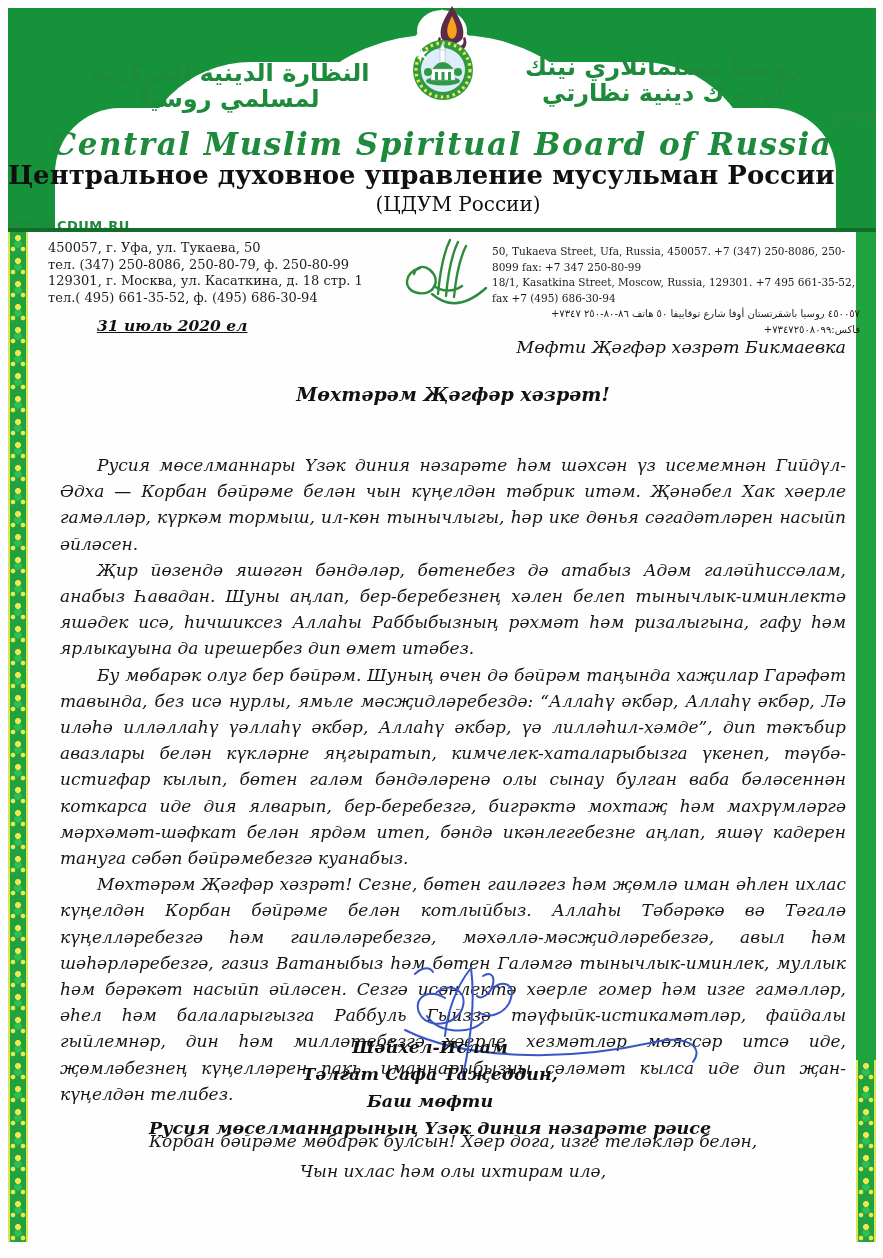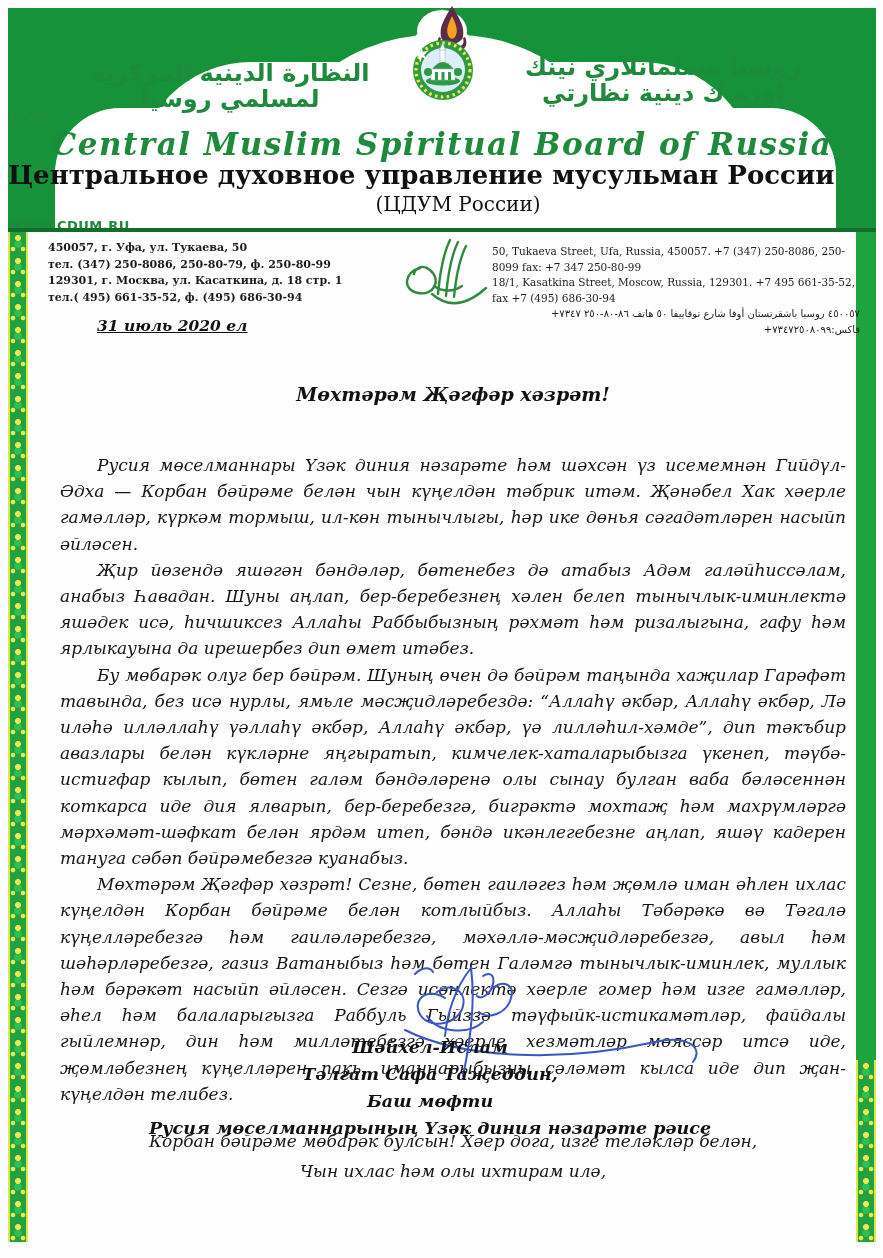--- a/index.html
+++ b/index.html
@@ -17,21 +17,21 @@
   .arch-notch{position:absolute;left:calc(50% - 25px);top:2px;width:50px;height:42px;
               border-radius:50%;background:#ffffff;}
   .header-rule{position:absolute;left:8px;top:228px;width:868px;height:4px;background:#136b2c;}
 
   .calli{position:absolute;color:#1e8a3c;font-family:"DejaVu Sans",sans-serif;
          font-size:24px;font-weight:bold;direction:rtl;text-align:center;line-height:1.1;}
   .calli-left{left:72px;top:52px;width:300px;}
   .calli-right{left:500px;top:46px;width:310px;}
 
   .logo-svg{position:absolute;left:399px;top:26px;}
-  .logo-year{position:absolute;left:0;top:102px;width:100%;text-align:left;
+  .logo-year{position:absolute;left:0;top:102px;width:100%;text-align:right;
              color:#2e8b3c;font-style:italic;font-size:14px;letter-spacing:2px;}
   .title-en{position:absolute;left:0;top:118px;width:100%;text-align:center;color:#1e8a3c;
             font-style:italic;font-weight:bold;font-size:31px;letter-spacing:1.5px;}
   .title-ru{position:absolute;left:0;top:152px;width:100%;color:#101010;
             font-weight:bold;font-size:26px;}
   .title-abbr{position:absolute;left:16px;top:184px;width:100%;text-align:center;color:#101010;
             font-weight:normal;font-size:20px;}
   .website{position:absolute;left:0;top:210px;width:100%;color:#1e8a3c;
             font-weight:bold;font-size:13px;font-family:"DejaVu Sans",sans-serif;letter-spacing:.5px;}
 
@@ -45,21 +45,21 @@
       radial-gradient(circle at 10px 12px, #2fbf52 3.4px, rgba(0,0,0,0) 4.2px);
     background-size:20px 23px;
     box-shadow:inset 2px 0 0 #d9e84a, inset -2px 0 0 #d9e84a;}
   .solid-green{background:#1fa33e;}
   .border-left{left:8px;top:232px;height:1010px;}
   .border-right-solid{left:856px;top:232px;height:828px;}
   .border-right-ornate{left:856px;top:1060px;height:182px;}
 
   
   .contact-ru{position:absolute;left:48px;top:240px;width:340px;color:#1c1c1c;
-              font-size:11px;line-height:16.5px;font-weight:bold;}
+              font-size:13px;line-height:16.5px;}
   .contact-intl{position:absolute;left:492px;top:244px;width:368px;color:#1c1c1c;
               font-size:10.5px;line-height:15.5px;}
   .contact-intl .rtl{direction:rtl;font-family:"DejaVu Sans",sans-serif;font-size:10px;}
   .tughra-svg{position:absolute;left:398px;top:236px;}
 
   
   .date{position:absolute;left:97px;top:316px;font-weight:bold;font-style:italic;font-size:15.5px;color:#111;text-decoration:underline;}
   .addressee{position:absolute;left:400px;top:337px;width:446px;text-align:right;
              font-style:italic;font-size:17.5px;color:#111;}
   .salutation{position:absolute;left:60px;top:383px;width:786px;text-align:center;
@@ -147,20 +147,21 @@
     </g>
   </svg>
 
   <div class="contact-intl">
     <div>50, Tukaeva Street, Ufa, Russia, 450057. +7 (347) 250-8086, 250-8099 fax: +7 347 250-80-99</div>
     <div>18/1, Kasatkina Street, Moscow, Russia, 129301.  +7 495 661-35-52, fax +7 (495) 686-30-94</div>
     <div class="rtl">٤٥٠٠٥٧ روسيا باشقرتستان أوفا شارع توقاييفا ٥٠ هاتف ٨٦-٨٠-٢٥٠ ٧٣٤٧+ فاكس:٧٣٤٧٢٥٠٨٠٩٩+</div>
   </div>
 
   <div class="date">31 июль 2020 ел</div>
+  <div class="addressee">Мөфти Җәгфәр хәзрәт Бикмаевка</div>
   <div class="salutation">Мөхтәрәм Җәгфәр хәзрәт!</div>
 
   <div class="body-text">
     <p>Русия мөселманнары Үзәк диния нәзарәте һәм шәхсән үз исемемнән Гийдүл-Әдха — Корбан бәйрәме белән чын күңелдән тәбрик итәм. Җәнәбел Хак хәерле гамәлләр, күркәм тормыш, ил-көн тынычлыгы, һәр ике дөнья сәгадәтләрен насыйп әйләсен.</p>
     <p>Җир йөзендә яшәгән бәндәләр, бөтенебез дә атабыз Адәм галәйһиссәлам, анабыз Һавадан. Шуны аңлап, бер-беребезнең хәлен белеп тынычлык-иминлектә яшәдек исә, һичшиксез Аллаһы Раббыбызның рәхмәт һәм ризалыгына, гафу һәм ярлыкауына да ирешербез дип өмет итәбез.</p>
     <p>Бу мөбарәк олуг бер бәйрәм. Шуның өчен дә бәйрәм таңында хаҗилар Гарәфәт тавында, без исә нурлы, ямьле мәсҗидләребездә: “Аллаһү әкбәр, Аллаһү әкбәр, Лә иләһә илләллаһү үәллаһү әкбәр, Аллаһү әкбәр, үә лилләһил-хәмде”, дип тәкъбир авазлары белән күкләрне яңгыратып, кимчелек-хаталарыбызга үкенеп, тәүбә-истигфар кылып, бөтен галәм бәндәләренә олы сынау булган ваба бәләсеннән коткарса иде дия ялварып, бер-беребезгә, бигрәктә мохтаҗ һәм махрүмләргә мәрхәмәт-шәфкат белән ярдәм итеп, бәндә икәнлегебезне аңлап, яшәү кадерен тануга сәбәп бәйрәмебезгә куанабыз.</p>
     <p>Мөхтәрәм Җәгфәр хәзрәт! Сезне, бөтен гаиләгез һәм җөмлә иман әһлен ихлас күңелдән Корбан бәйрәме белән котлыйбыз. Аллаһы Тәбәрәкә вә Тәгалә күңелләребезгә һәм гаиләләребезгә, мәхәллә-мәсҗидләребезгә, авыл һәм шәһәрләребезгә, газиз Ватаныбыз һәм бөтен Галәмгә тынычлык-иминлек, муллык һәм бәрәкәт насыйп әйләсен. Сезгә исәнлектә хәерле гомер һәм изге гамәлләр, әһел һәм балаларыгызга Раббуль Гыйззә тәүфыйк-истикамәтләр, файдалы гыйлемнәр, дин һәм милләтебезгә хәерле хезмәтләр мөяссәр итсә иде, җөмләбезнең күңелләрен пакь, иманнарыбызны сәләмәт кылса иде дип җан-күңелдән телибез.</p>
     <div class="closing">
       <p>Корбан бәйрәме мөбарәк булсын! Хәер дога, изге теләкләр белән,</p>
       <p>Чын ихлас һәм олы ихтирам илә,</p>

